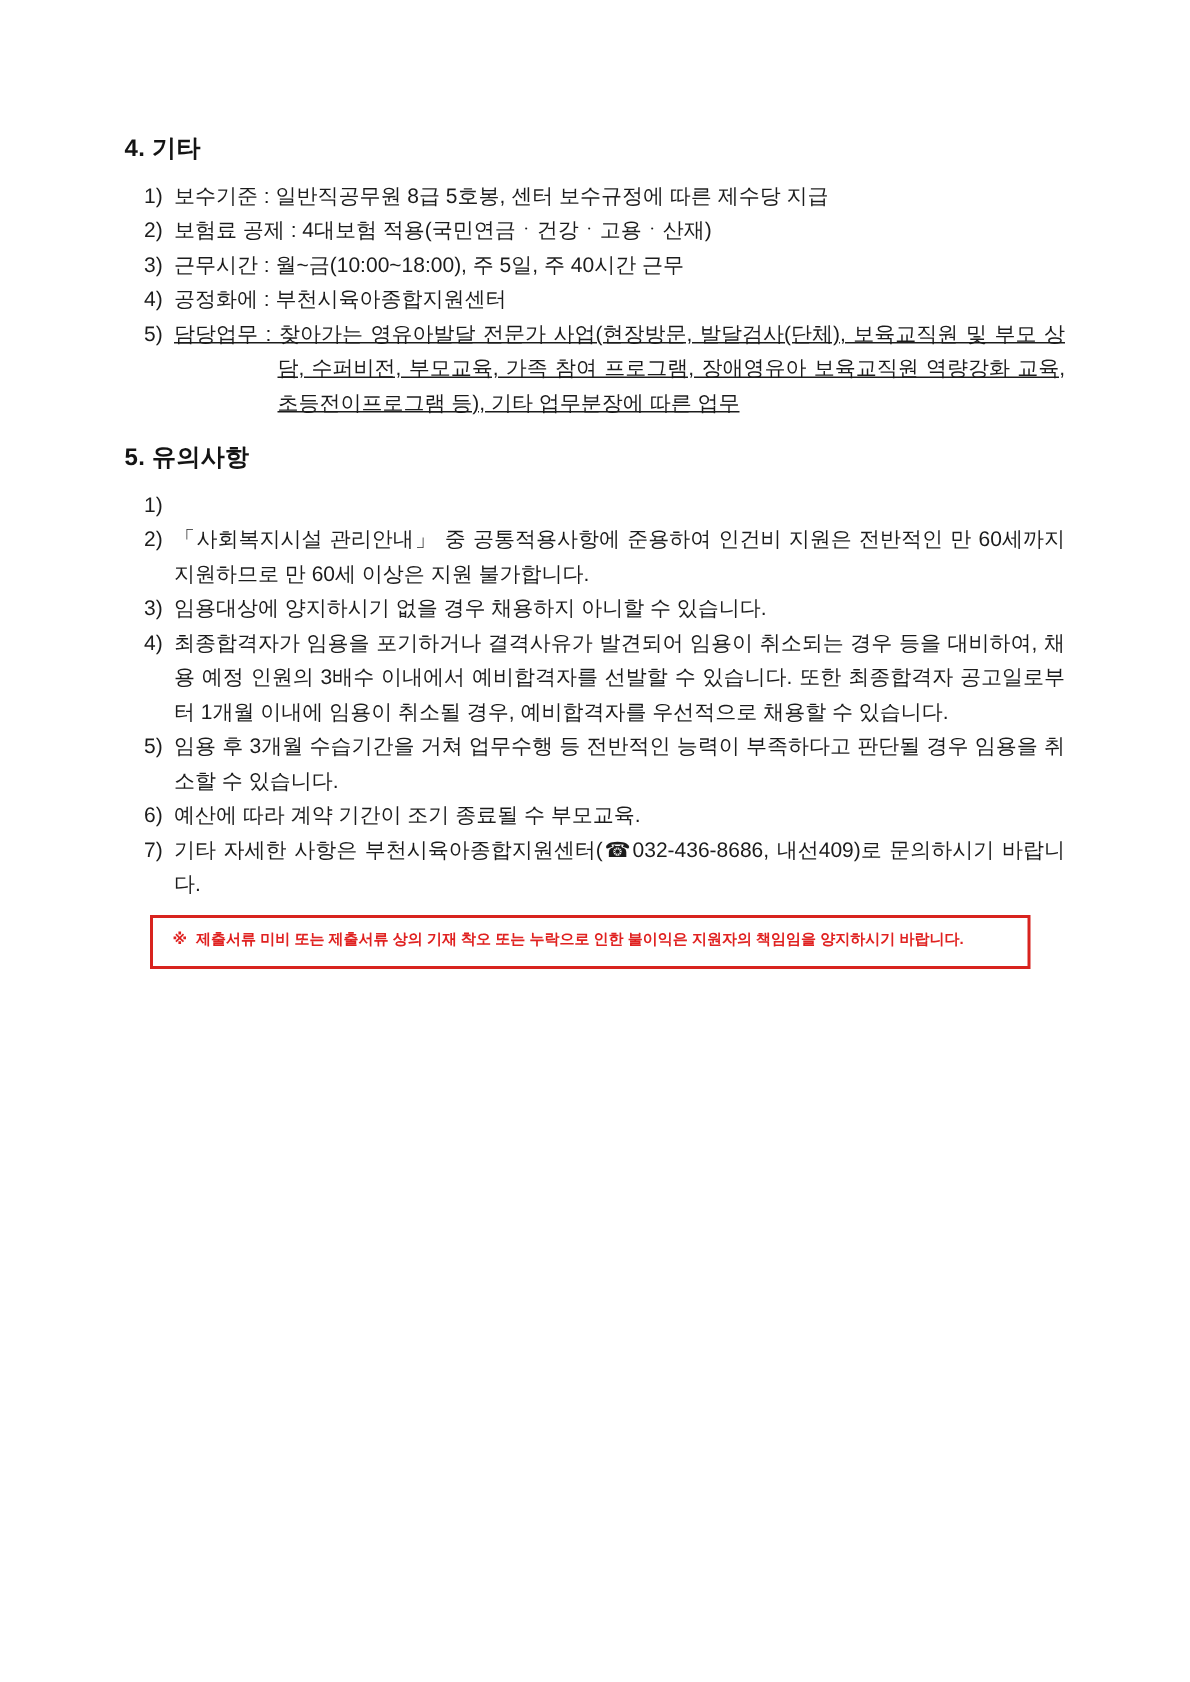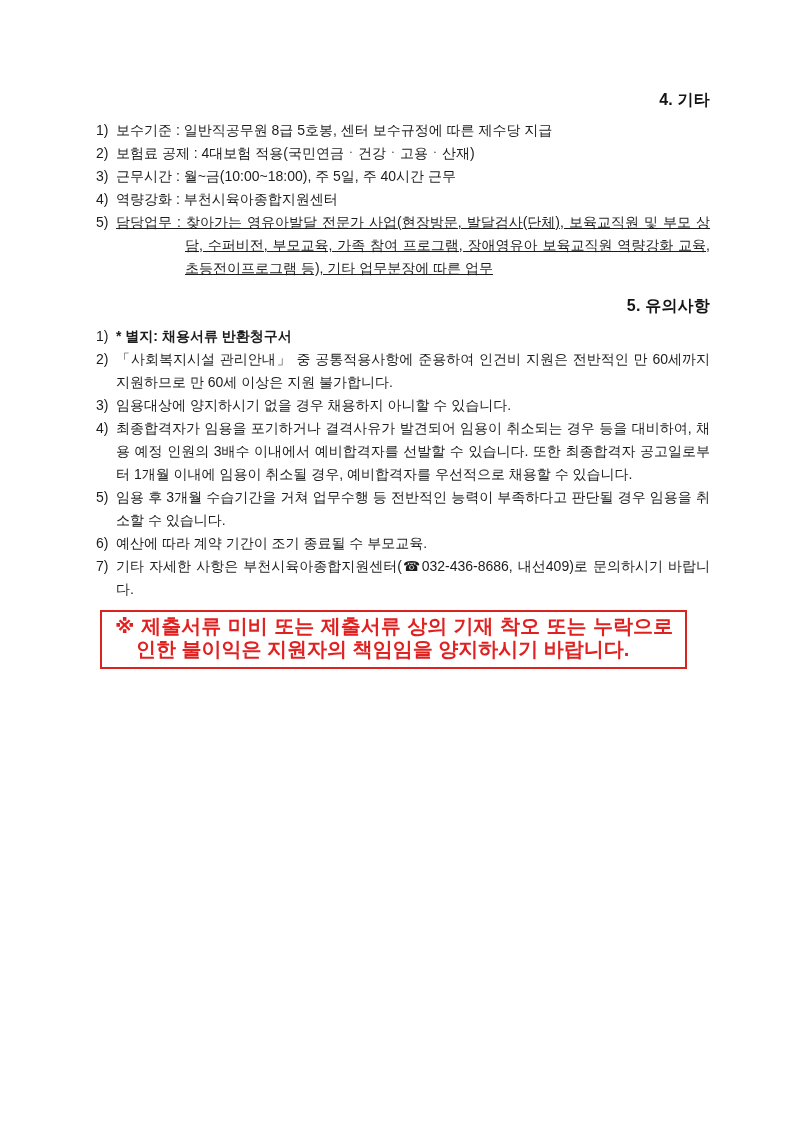--- a/index.html
+++ b/index.html
@@ -17,21 +17,20 @@
     height: 1121px;
     padding: 90px 83px 40px 83px;
   }
   .sec-title {
     font-size: 16px;
     font-weight: 700;
     margin: 0 0 9px 0;
     line-height: 20px;
     letter-spacing: 0.2px;
     color: #141414;
-    text-align: right;
   }
   .sec-gap { margin-top: 16px; }
   .items { margin-left: 13px; }
   .item {
     display: flex;
     align-items: flex-start;
     font-size: 14px;
     line-height: 23px;
   }
   .num {
@@ -57,21 +56,21 @@
   .alert-box {
     box-sizing: border-box;
     margin: 9px 0 0 17px;
     width: 587px;
     border: 2px solid #d8231e;
     padding: 3px 12px 6px 13px;
   }
   .alert-text {
     margin: 0;
     color: #e02120;
-    font-size: 20px;
+    font-size: 10px;
     font-weight: 700;
     line-height: 23px;
     text-align: justify;
     word-break: break-all;
     padding-left: 21px;
     text-indent: -21px;
   }
   .alert-text .marker { margin-right: 6px; }
 </style>
 </head>
@@ -93,39 +92,38 @@
         <span class="txt">보험료 공제 : 4대보험 적용(국민연금ㆍ건강ㆍ고용ㆍ산재)</span>
       </div>
 
       <div class="item">
         <span class="num">3)</span>
         <span class="txt">근무시간 : 월~금(10:00~18:00), 주 5일, 주 40시간 근무</span>
       </div>
 
       <div class="item">
         <span class="num">4)</span>
-        <span class="txt">역량강화 : 부천시육아종합지원센터</span>
+        <span class="txt">공정화에 : 부천시육아종합지원센터</span>
       </div>
 
       <div class="item">
         <span class="num">5)</span>
         <span class="txt hang-label">담당업무 : 찾아가는 영유아발달 전문가 사업(현장방문, 발달검사(단체), 보육교직원 및 부모 상담, 수퍼비전, 부모교육, 가족 참여 프로그램, 장애영유아 보육교직원 역량강화 교육, 초등전이프로그램 등), 기타 업무분장에 따른 업무</span>
       </div>
 
     </div>
   </section>
 
   <section class="sec-gap">
     <h2 class="sec-title">5. 유의사항</h2>
     <div class="items">
 
       <div class="item">
         <span class="num">1)</span>
         <div class="txt">
-          <div class="note">* 별지: 채용서류 반환청구서</div>
         </div>
       </div>
 
       <div class="item">
         <span class="num">2)</span>
         <span class="txt">「사회복지시설 관리안내」 중 공통적용사항에 준용하여 인건비 지원은 전반적인 만 60세까지 지원하므로 만 60세 이상은 지원 불가합니다.</span>
       </div>
 
       <div class="item">
         <span class="num">3)</span>

